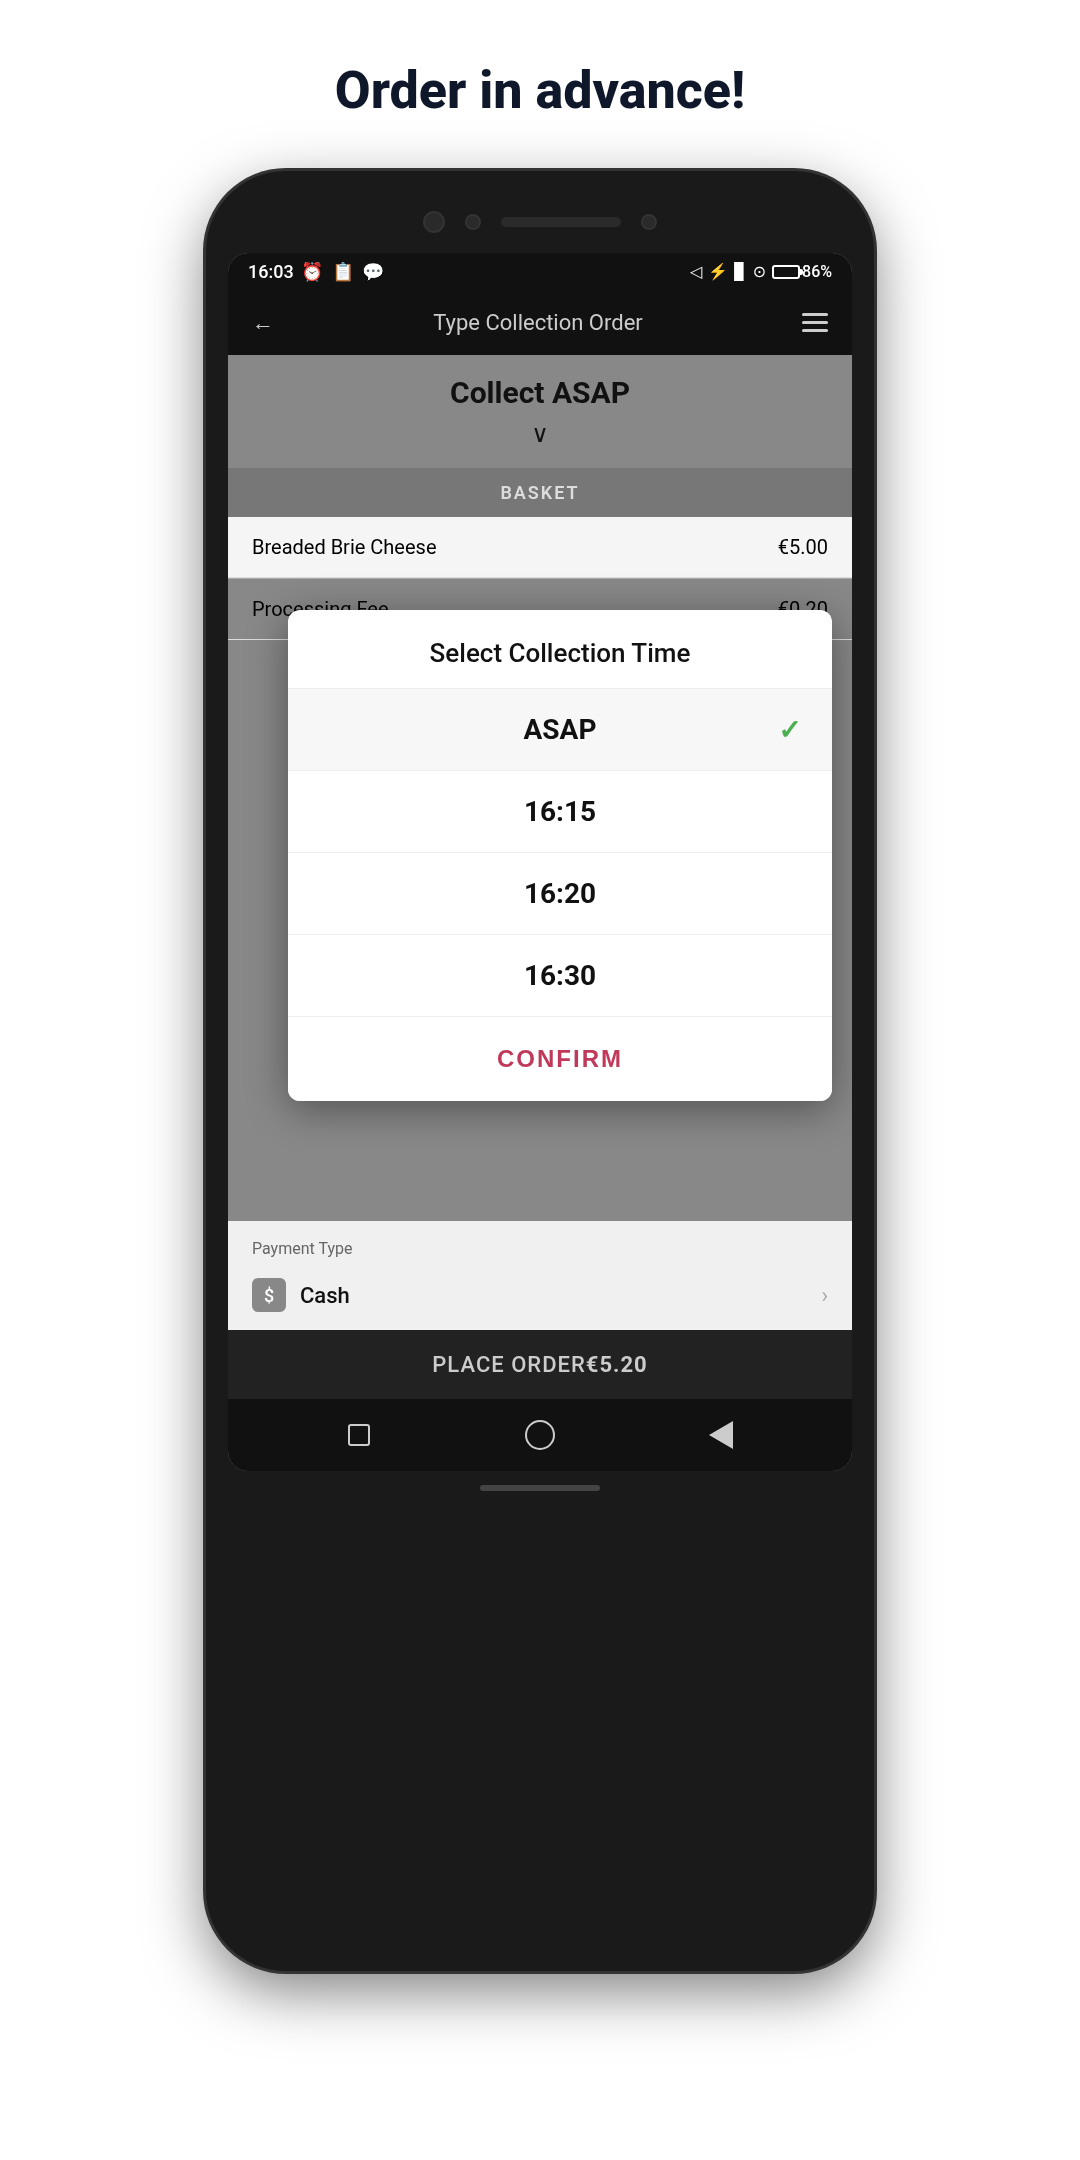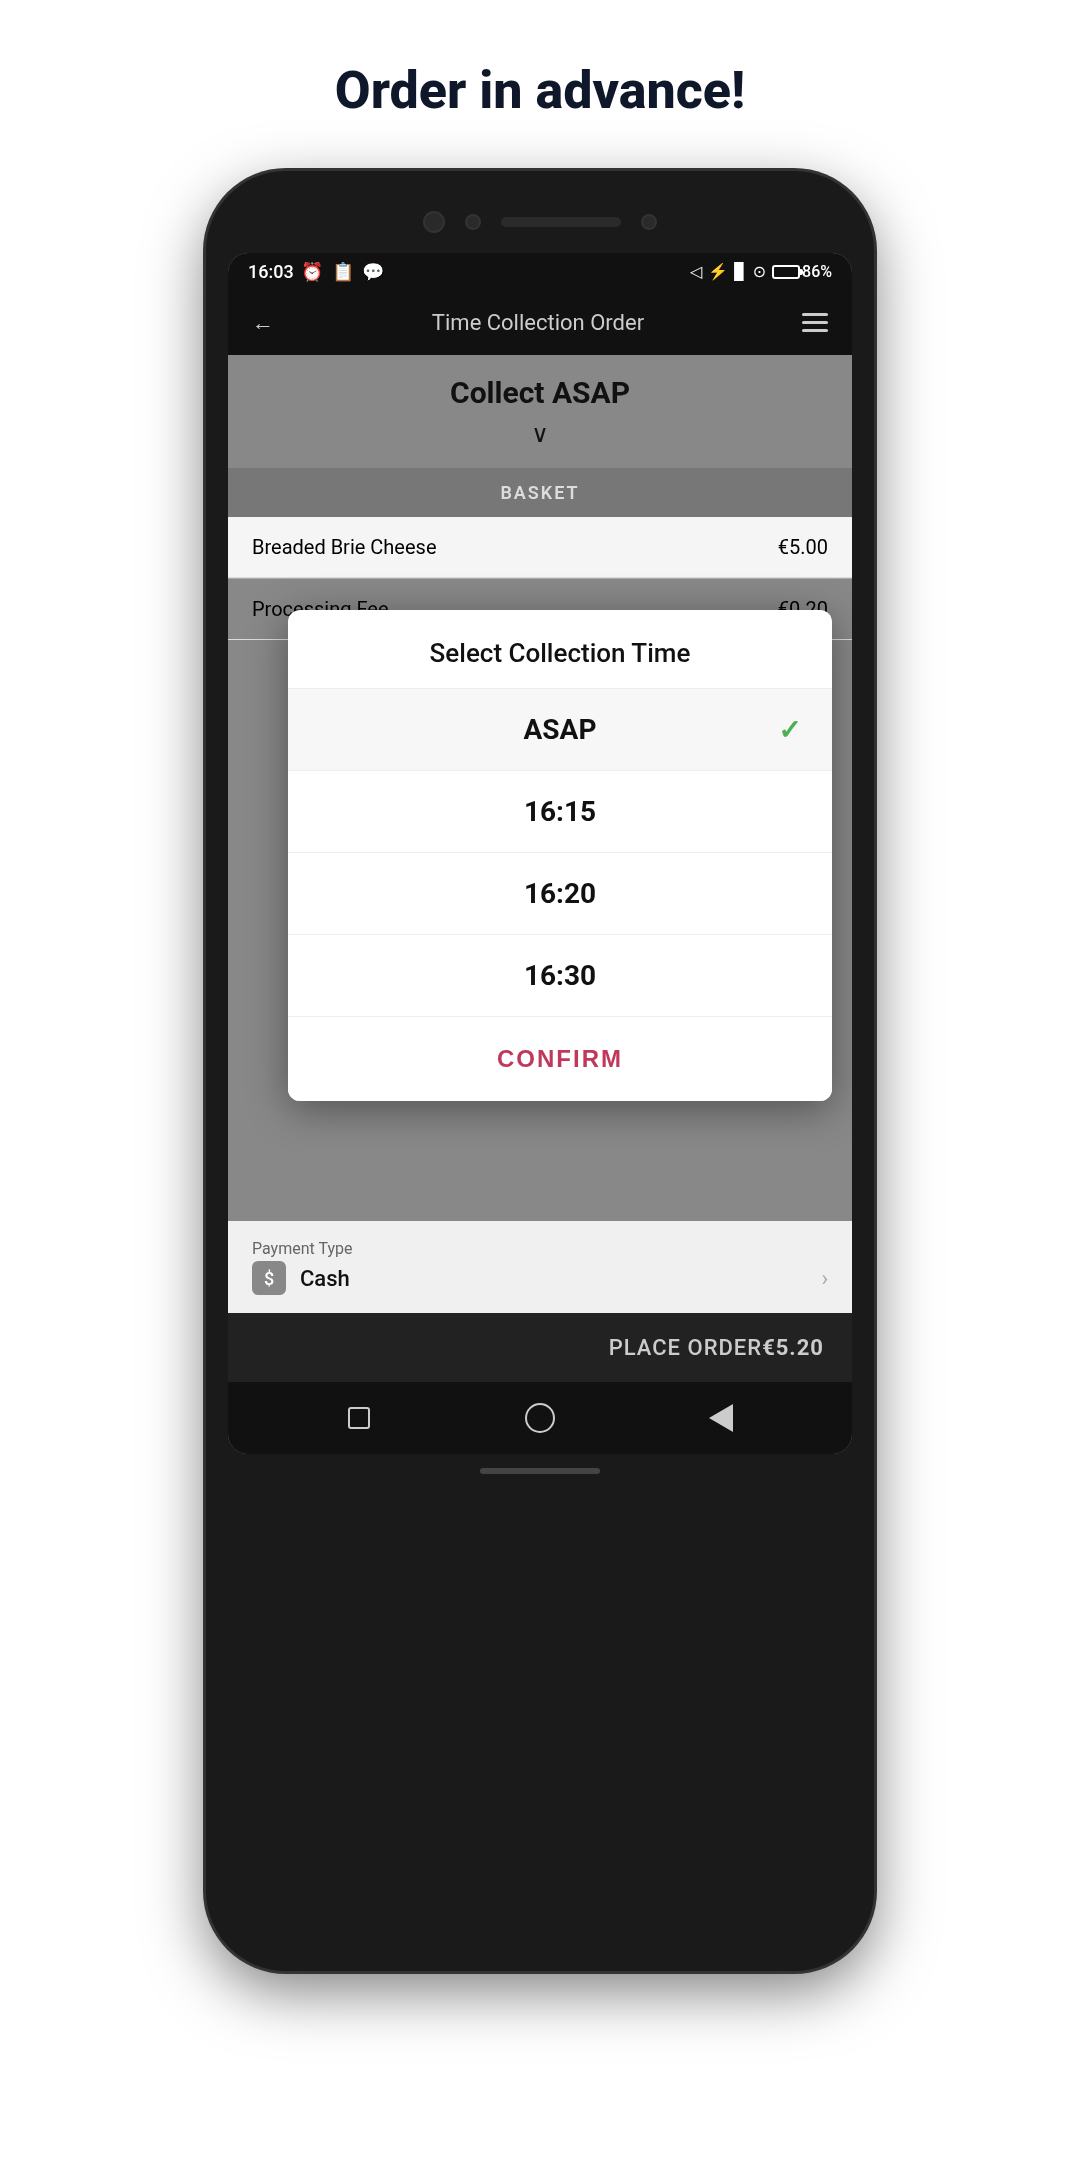--- a/index.html
+++ b/index.html
@@ -257,21 +257,21 @@
 
     
     .payment-section {
       background: #f0f0f0;
       padding: 18px 24px;
       margin: 0;
     }
     .payment-label {
       font-size: 16px;
       color: #666;
-      margin-bottom: 3px;
+      margin-bottom: 20px;
     }
     .payment-row {
       display: flex;
       justify-content: space-between;
       align-items: center;
     }
     .payment-left {
       display: flex;
       align-items: center;
       gap: 14px;
@@ -291,21 +291,21 @@
     }
     .chevron-right {
       font-size: 22px;
       color: #aaa;
     }
 
     
     .place-order-bar {
       background: #222;
       display: flex;
-      justify-content: flex-end;
+      justify-content: center;
       align-items: center;
       padding: 22px 28px;
       font-size: 22px;
       color: #ccc;
       font-weight: 500;
       letter-spacing: 1px;
     }
     .order-total {
       color: #ccc;
       font-size: 22px;
@@ -387,21 +387,21 @@
           <span class="battery-icon">
             <span class="battery-fill"></span>
           </span>
           <span>86%</span>
         </span>
       </div>
     </div>
 
     <div class="app-header">
       <span>←</span>
-      <span class="header-title">Time Collection Order</span>
+      <span class="header-title">Type Collection Order</span>
       <div class="hamburger-icon">
         <span></span>
         <span></span>
         <span></span>
       </div>
     </div>
 
     <div class="collect-bar">
       <span class="collect-label">Collect ASAP</span>
       <span class="chevron-down">∨</span>

